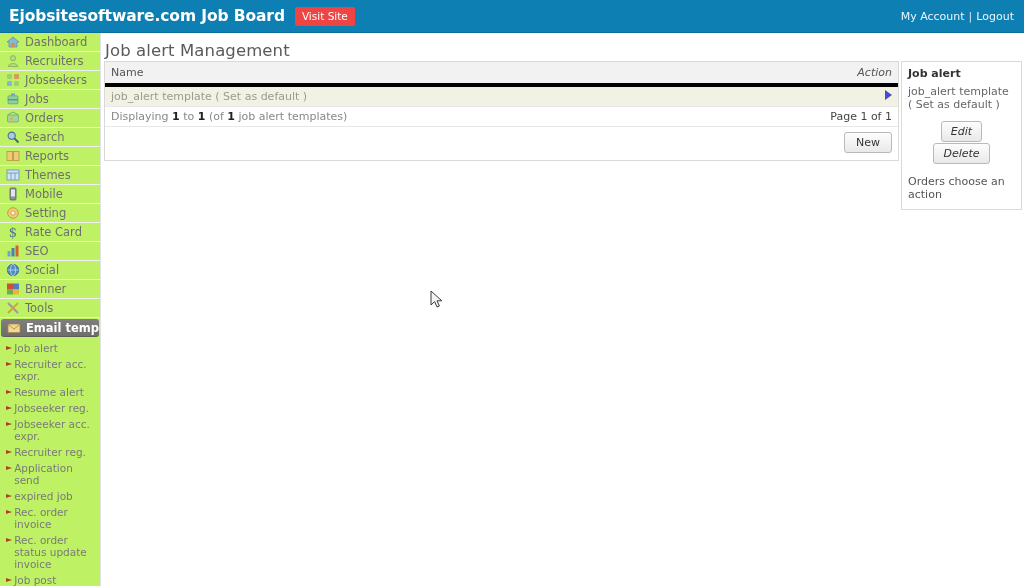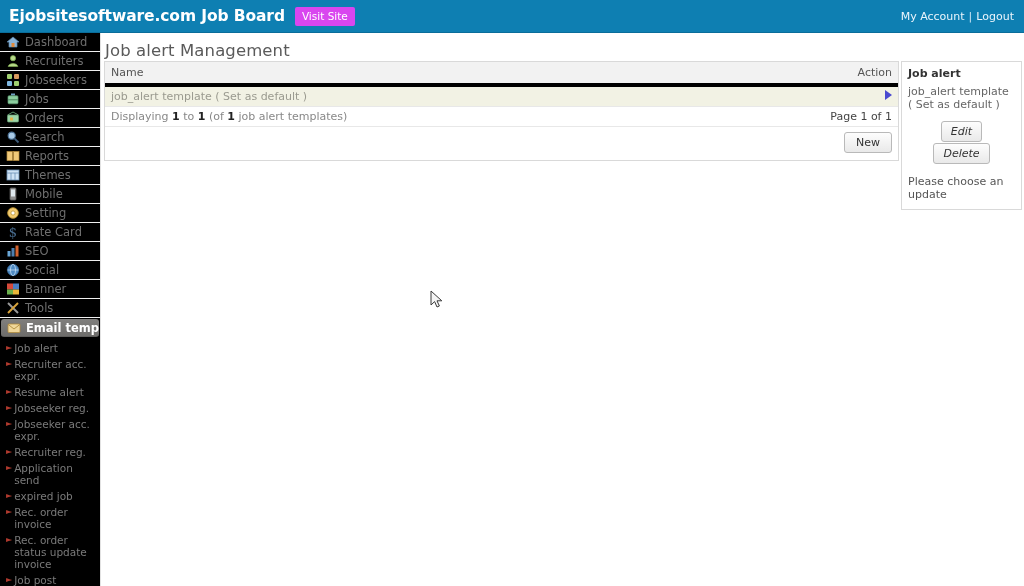--- a/index.html
+++ b/index.html
@@ -18,40 +18,40 @@
     background: #0e7fb2;
     border-bottom: 1px solid #0a6d9a;
     display: flex; align-items: center;
   }
   .brand {
     color: #ffffff; font-size: 15.5px; font-weight: bold;
     margin-left: 9px; letter-spacing: -0.1px; white-space: nowrap;
   }
   .visit-site {
     margin-left: 10px;
-    background: #d946ef;
+    background: #ef4444;
     color: #ffffff;
     font-size: 10.5px;
     padding: 3px 7px 4px 7px;
     border-radius: 2px;
     white-space: nowrap;
     cursor: pointer;
   }
   .topbar-right {
     position: absolute; right: 10px; top: 0; height: 33px;
     display: flex; align-items: center;
     color: #e8f4fb; font-size: 11px; white-space: nowrap;
   }
   .topbar-right a { color: #eaf5fc; text-decoration: none; cursor: pointer; }
   .topbar-right .sep { margin: 0 4px; color: #cfe6f4; }
 
   
   .sidebar {
     position: absolute; left: 0; top: 33px; width: 101px; height: 553px;
-    background: #000000;
+    background: #bef264;
     border-right: 1px solid #e2e2e2;
     overflow: hidden;
   }
   .nav-item {
     display: flex; align-items: center;
     height: 19px;
     padding-left: 6px;
     font-size: 11.5px;
     color: #6f6f6f;
     cursor: pointer;
@@ -108,21 +108,21 @@
     border: 1px solid #d9d9d9;
     background: #ffffff;
   }
   table.grid { width: 100%; border-collapse: collapse; }
   table.grid th {
     background: #f2f2f2;
     border-bottom: 4px solid #000000;
     font-size: 11px; color: #555555; font-weight: normal;
     text-align: left; padding: 4px 6px; height: 19px;
   }
-  table.grid th.action-col { text-align: right; width: 90px; }
+  table.grid th.action-col { text-align: right; width: 90px; font-style: italic; }
   table.grid td {
     font-size: 11px; color: #888888;
     padding: 3px 6px; height: 17px;
     border-bottom: 1px solid #e8e8e8;
   }
   table.grid tr.datarow { background: #f2f2e4; }
   table.grid tr.datarow td.name { color: #9a9a8f; cursor: pointer; }
   td.act { text-align: right; }
   .play-arrow {
     display: inline-block;
@@ -428,21 +428,21 @@
       </div>
     </div>
 
     <div class="side-panel">
       <div class="sp-title">Job alert</div>
       <div class="sp-desc">job_alert template ( Set as default )</div>
       <div class="sp-buttons">
         <span class="btn">Edit</span>
         <span class="btn">Delete</span>
       </div>
-      <div class="sp-foot">Please choose an update</div>
+      <div class="sp-foot">Orders choose an action</div>
     </div>
 
   </div>
 
   <div class="cursor">
     <svg width="14" height="20" viewBox="0 0 14 20">
       <path d="M1 1 L1 15 L4.6 11.6 L7 17 L9.4 16 L7 10.8 L11.8 10.8 Z" fill="#f4f4f4" stroke="#3a3a3a" stroke-width="1"></path>
     </svg>
   </div>
 

